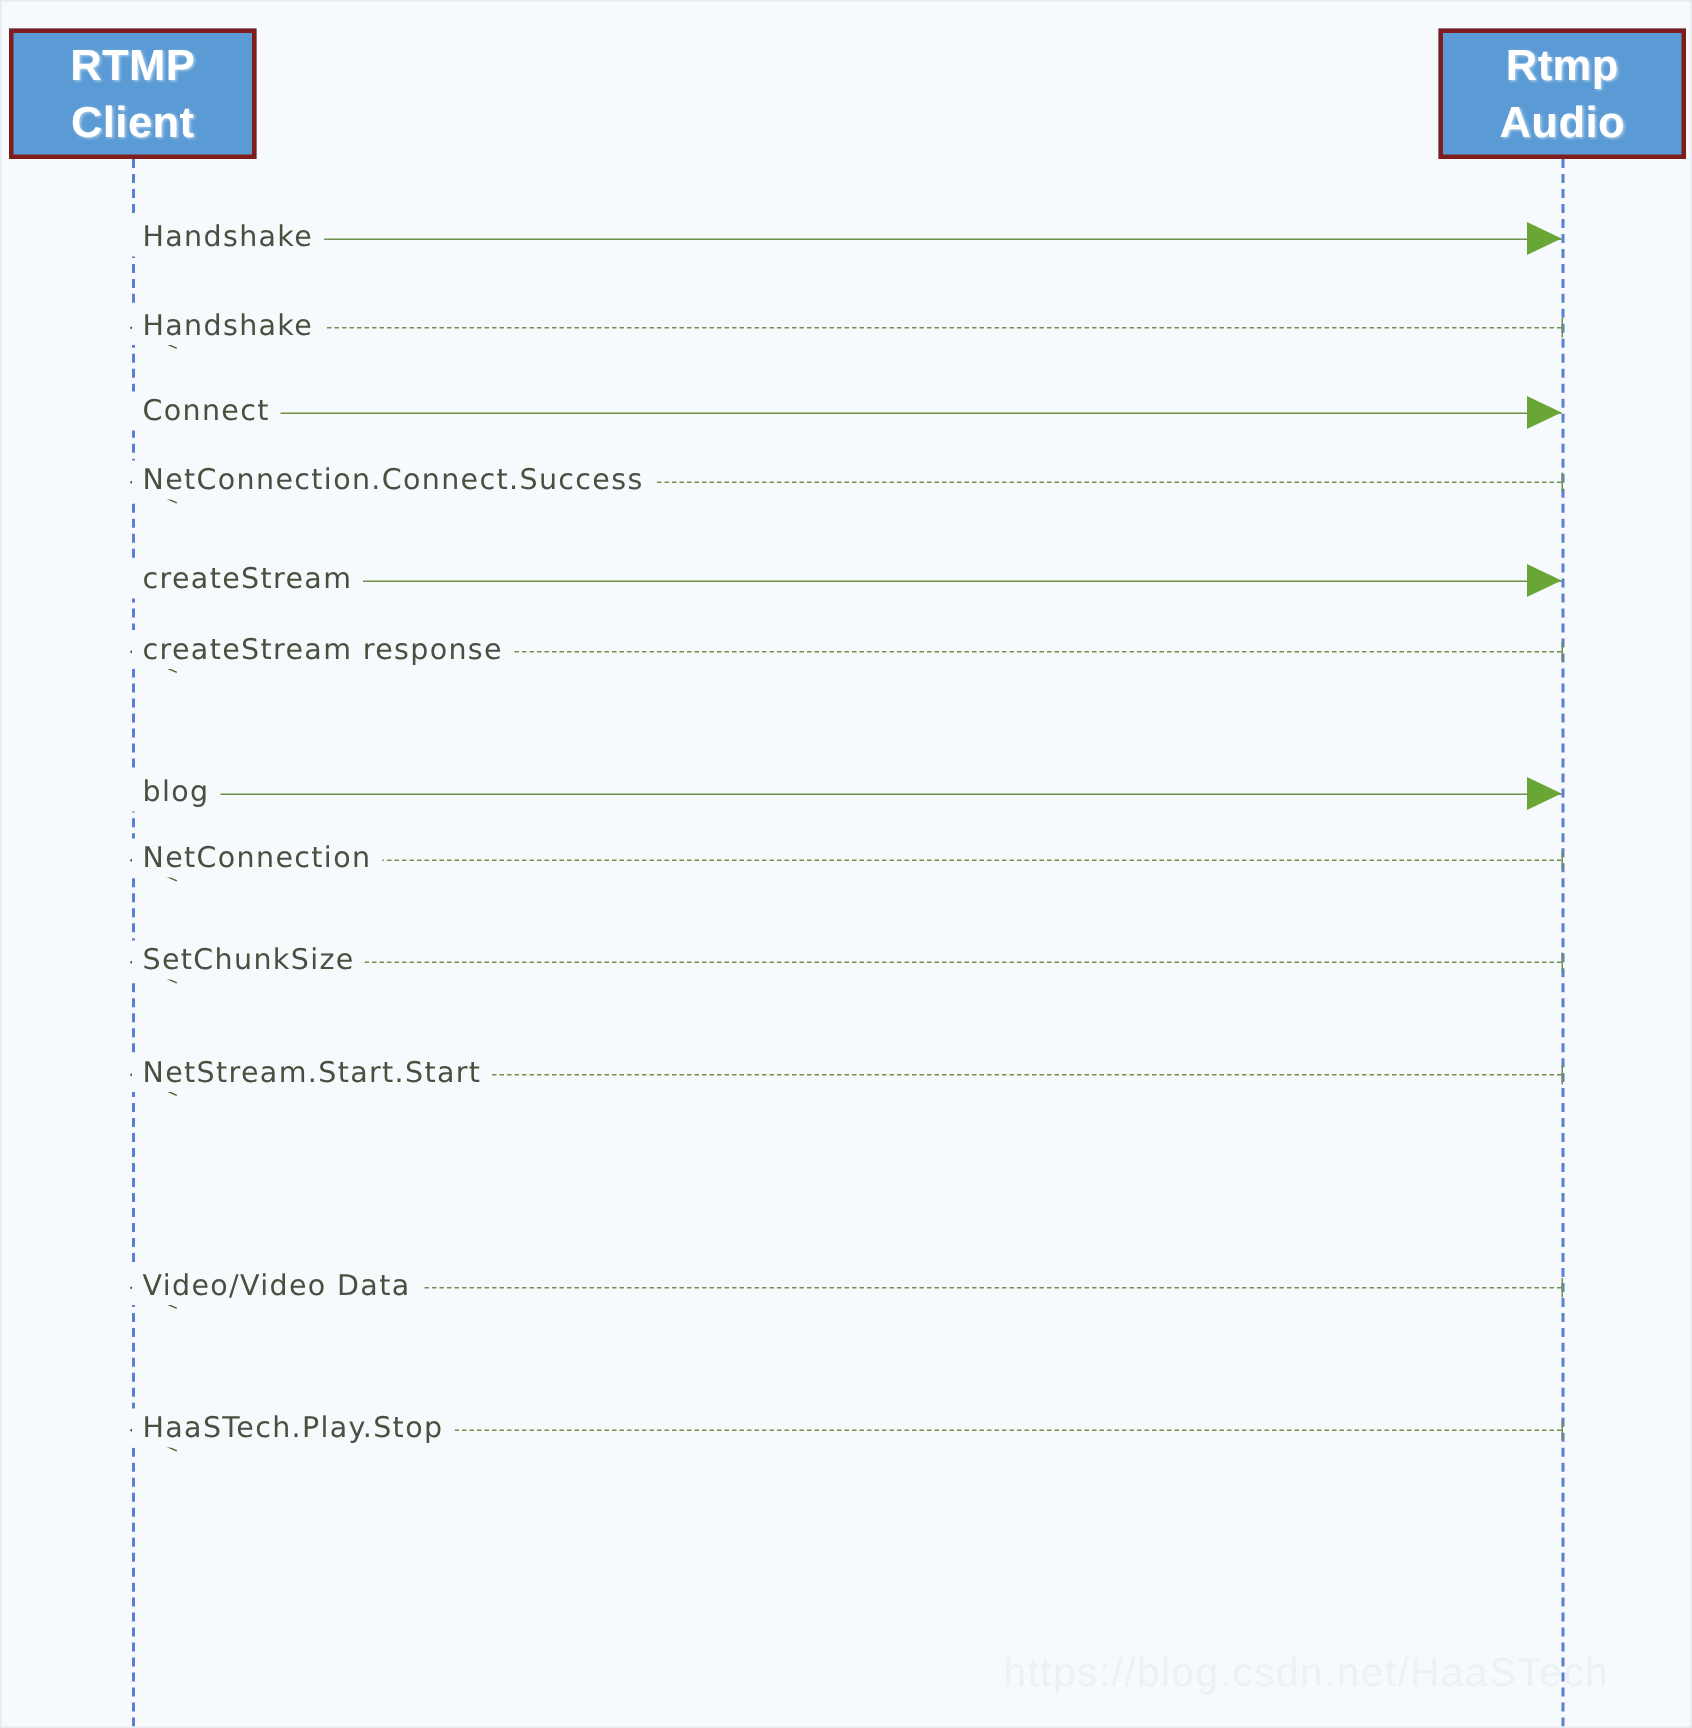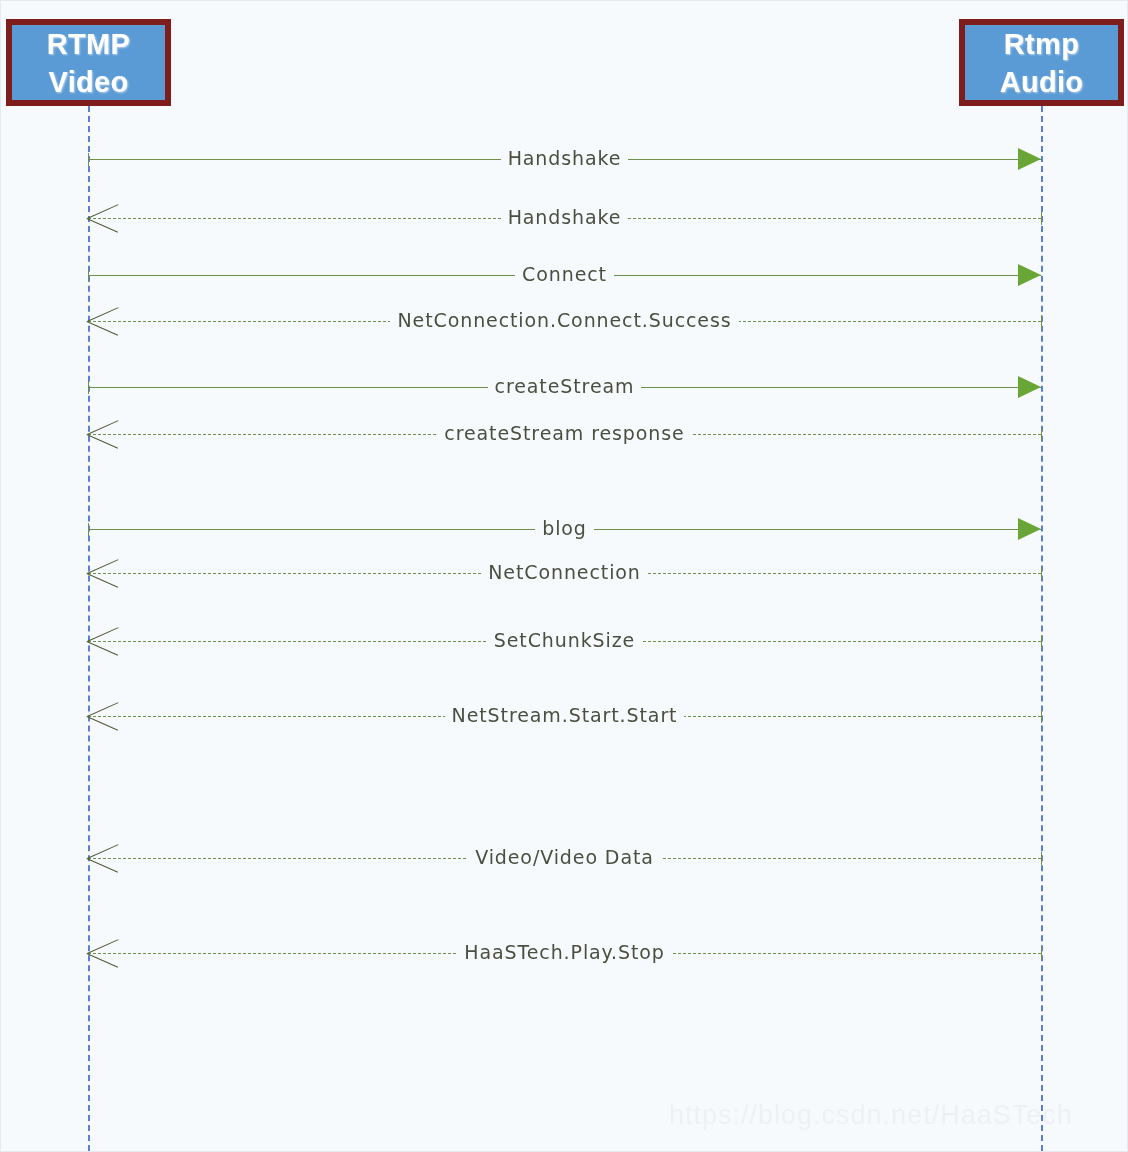--- a/index.html
+++ b/index.html
@@ -15,21 +15,21 @@
     border: 1px solid #e4eaf0;
     box-sizing: border-box;
     overflow: hidden;
     font-family: "Liberation Sans", sans-serif;
   }
 
   
   .participant {
     position: absolute;
     background: #5b9bd5;
-    border: 6px solid #7f1d1d;
+    border: 3px solid #7f1d1d;
     color: #ffffff;
     font-weight: bold;
     font-size: 29px;
     line-height: 38px;
     text-align: center;
     display: flex;
     flex-direction: column;
     align-items: center;
     justify-content: center;
     text-shadow: 1px 1px 2px rgba(255,255,255,0.55);
@@ -126,21 +126,20 @@
   }
   .arrow-left i.a { transform: rotate(-24deg); }
   .arrow-left i.b { transform: rotate(24deg); }
 
   
   .msg-label {
     position: absolute;
     top: -14px;
     left: 0;
     width: 953px;
-    text-align: center;
     pointer-events: none;
   }
   .msg-label span {
     display: inline-block;
     background: #f7fafc;
     padding: 0 7px;
     font-family: "DejaVu Sans", sans-serif;
     font-size: 19px;
     line-height: 26px;
     color: #4b4f3f;
@@ -162,21 +161,21 @@
     user-select: none;
   }
 </style>
 </head>
 <body>
 
 <div id="page">
 
   <div id="participant-client" class="participant">
     <div>RTMP</div>
-    <div>Video</div>
+    <div>Client</div>
   </div>
 
   <div id="participant-server" class="participant">
     <div>Rtmp</div>
     <div>Audio</div>
   </div>
 
   <div id="lifeline-client" class="lifeline"></div>
   <div id="lifeline-server" class="lifeline"></div>
 

